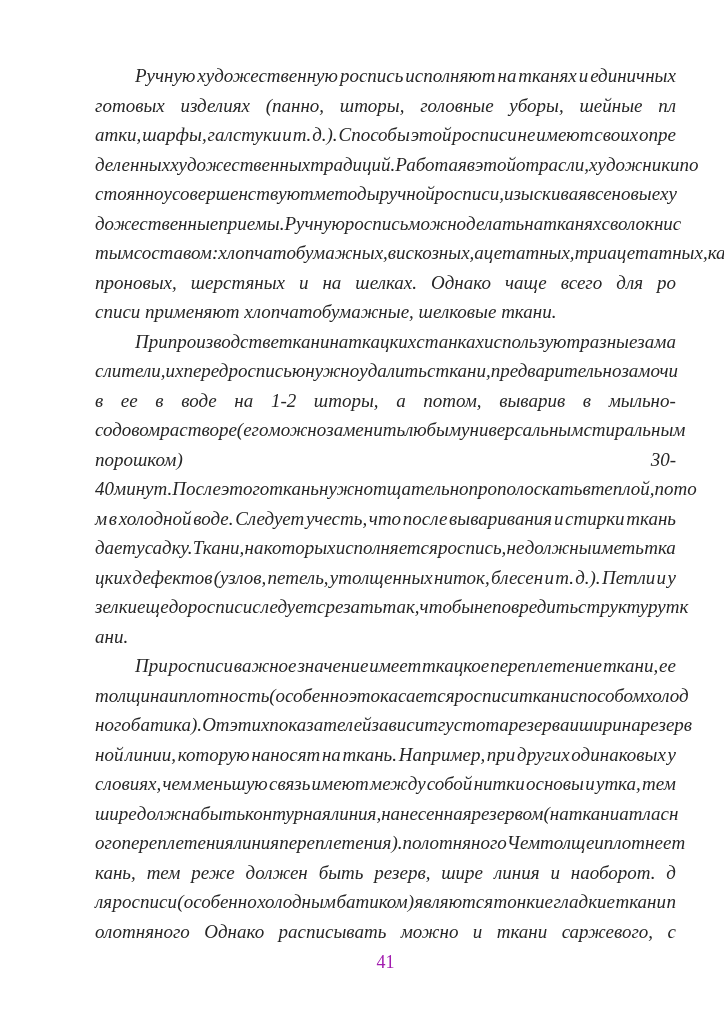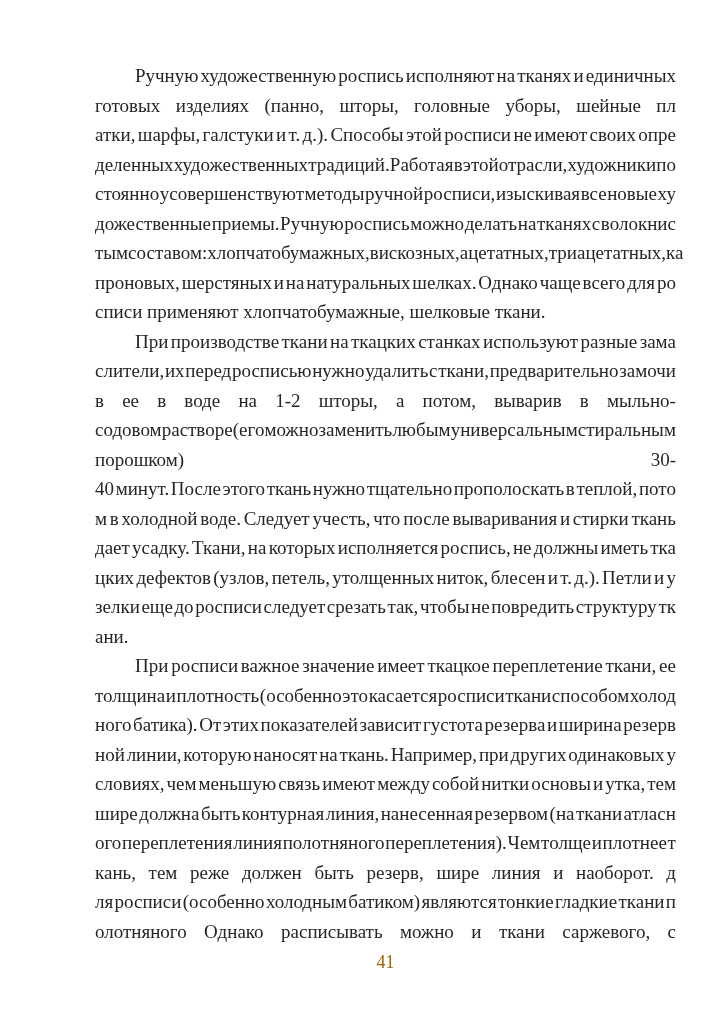--- a/index.html
+++ b/index.html
@@ -10,42 +10,42 @@
   }
   .page {
     position: relative;
     width: 724px;
     height: 1024px;
     background: #ffffff;
     overflow: hidden;
     padding: 61px 48px 0 95px;
     color: #262626;
   }
-  .text-block { width: 581px; }
+  .text-block { width: 581px; font-style: italic; }
   .paragraph { }
   .line {
     height: 29.5px;
     line-height: 29.5px;
     font-size: 19px;
     white-space: nowrap;
     overflow: visible;
   }
   .line.justify {
     display: flex;
     justify-content: space-between;
   }
   .line.indent { padding-left: 40px; }
   .line.justify span { display: inline-block; }
   .page-footer {
     margin-top: 2px;
     width: 581px;
     text-align: center;
     font-size: 18px;
     line-height: 29.5px;
-    color: #a16207;
+    color: #a21caf;
   }
 </style>
 </head>
 <body>
 
 <div class="page">
   <div class="text-block">
       <div class="paragraph">
         <div class="line justify indent">
           <span>Ручную</span>
@@ -123,21 +123,20 @@
           <span>вискозных,</span>
           <span>ацетатных,</span>
           <span>триацетатных,</span>
           <span>ка</span>
         </div>
         <div class="line justify">
           <span>проновых,</span>
           <span>шерстяных</span>
           <span>и</span>
           <span>на</span>
-          <span>натуральных</span>
           <span>шелках.</span>
           <span>Однако</span>
           <span>чаще</span>
           <span>всего</span>
           <span>для</span>
           <span>ро</span>
         </div>
         <div class="line">списи применяют хлопчатобумажные, шелковые ткани.</div>
       </div>
       <div class="paragraph">
@@ -336,22 +335,22 @@
           <span>нанесенная</span>
           <span>резервом</span>
           <span>(на</span>
           <span>ткани</span>
           <span>атласн</span>
         </div>
         <div class="line justify">
           <span>ого</span>
           <span>переплетения</span>
           <span>линия</span>
+          <span>переплетения).</span>
           <span>полотняного</span>
-          <span>переплетения).</span>
           <span>Чем</span>
           <span>толще</span>
           <span>и</span>
           <span>плотнее</span>
           <span>т</span>
         </div>
         <div class="line justify">
           <span>кань,</span>
           <span>тем</span>
           <span>реже</span>

